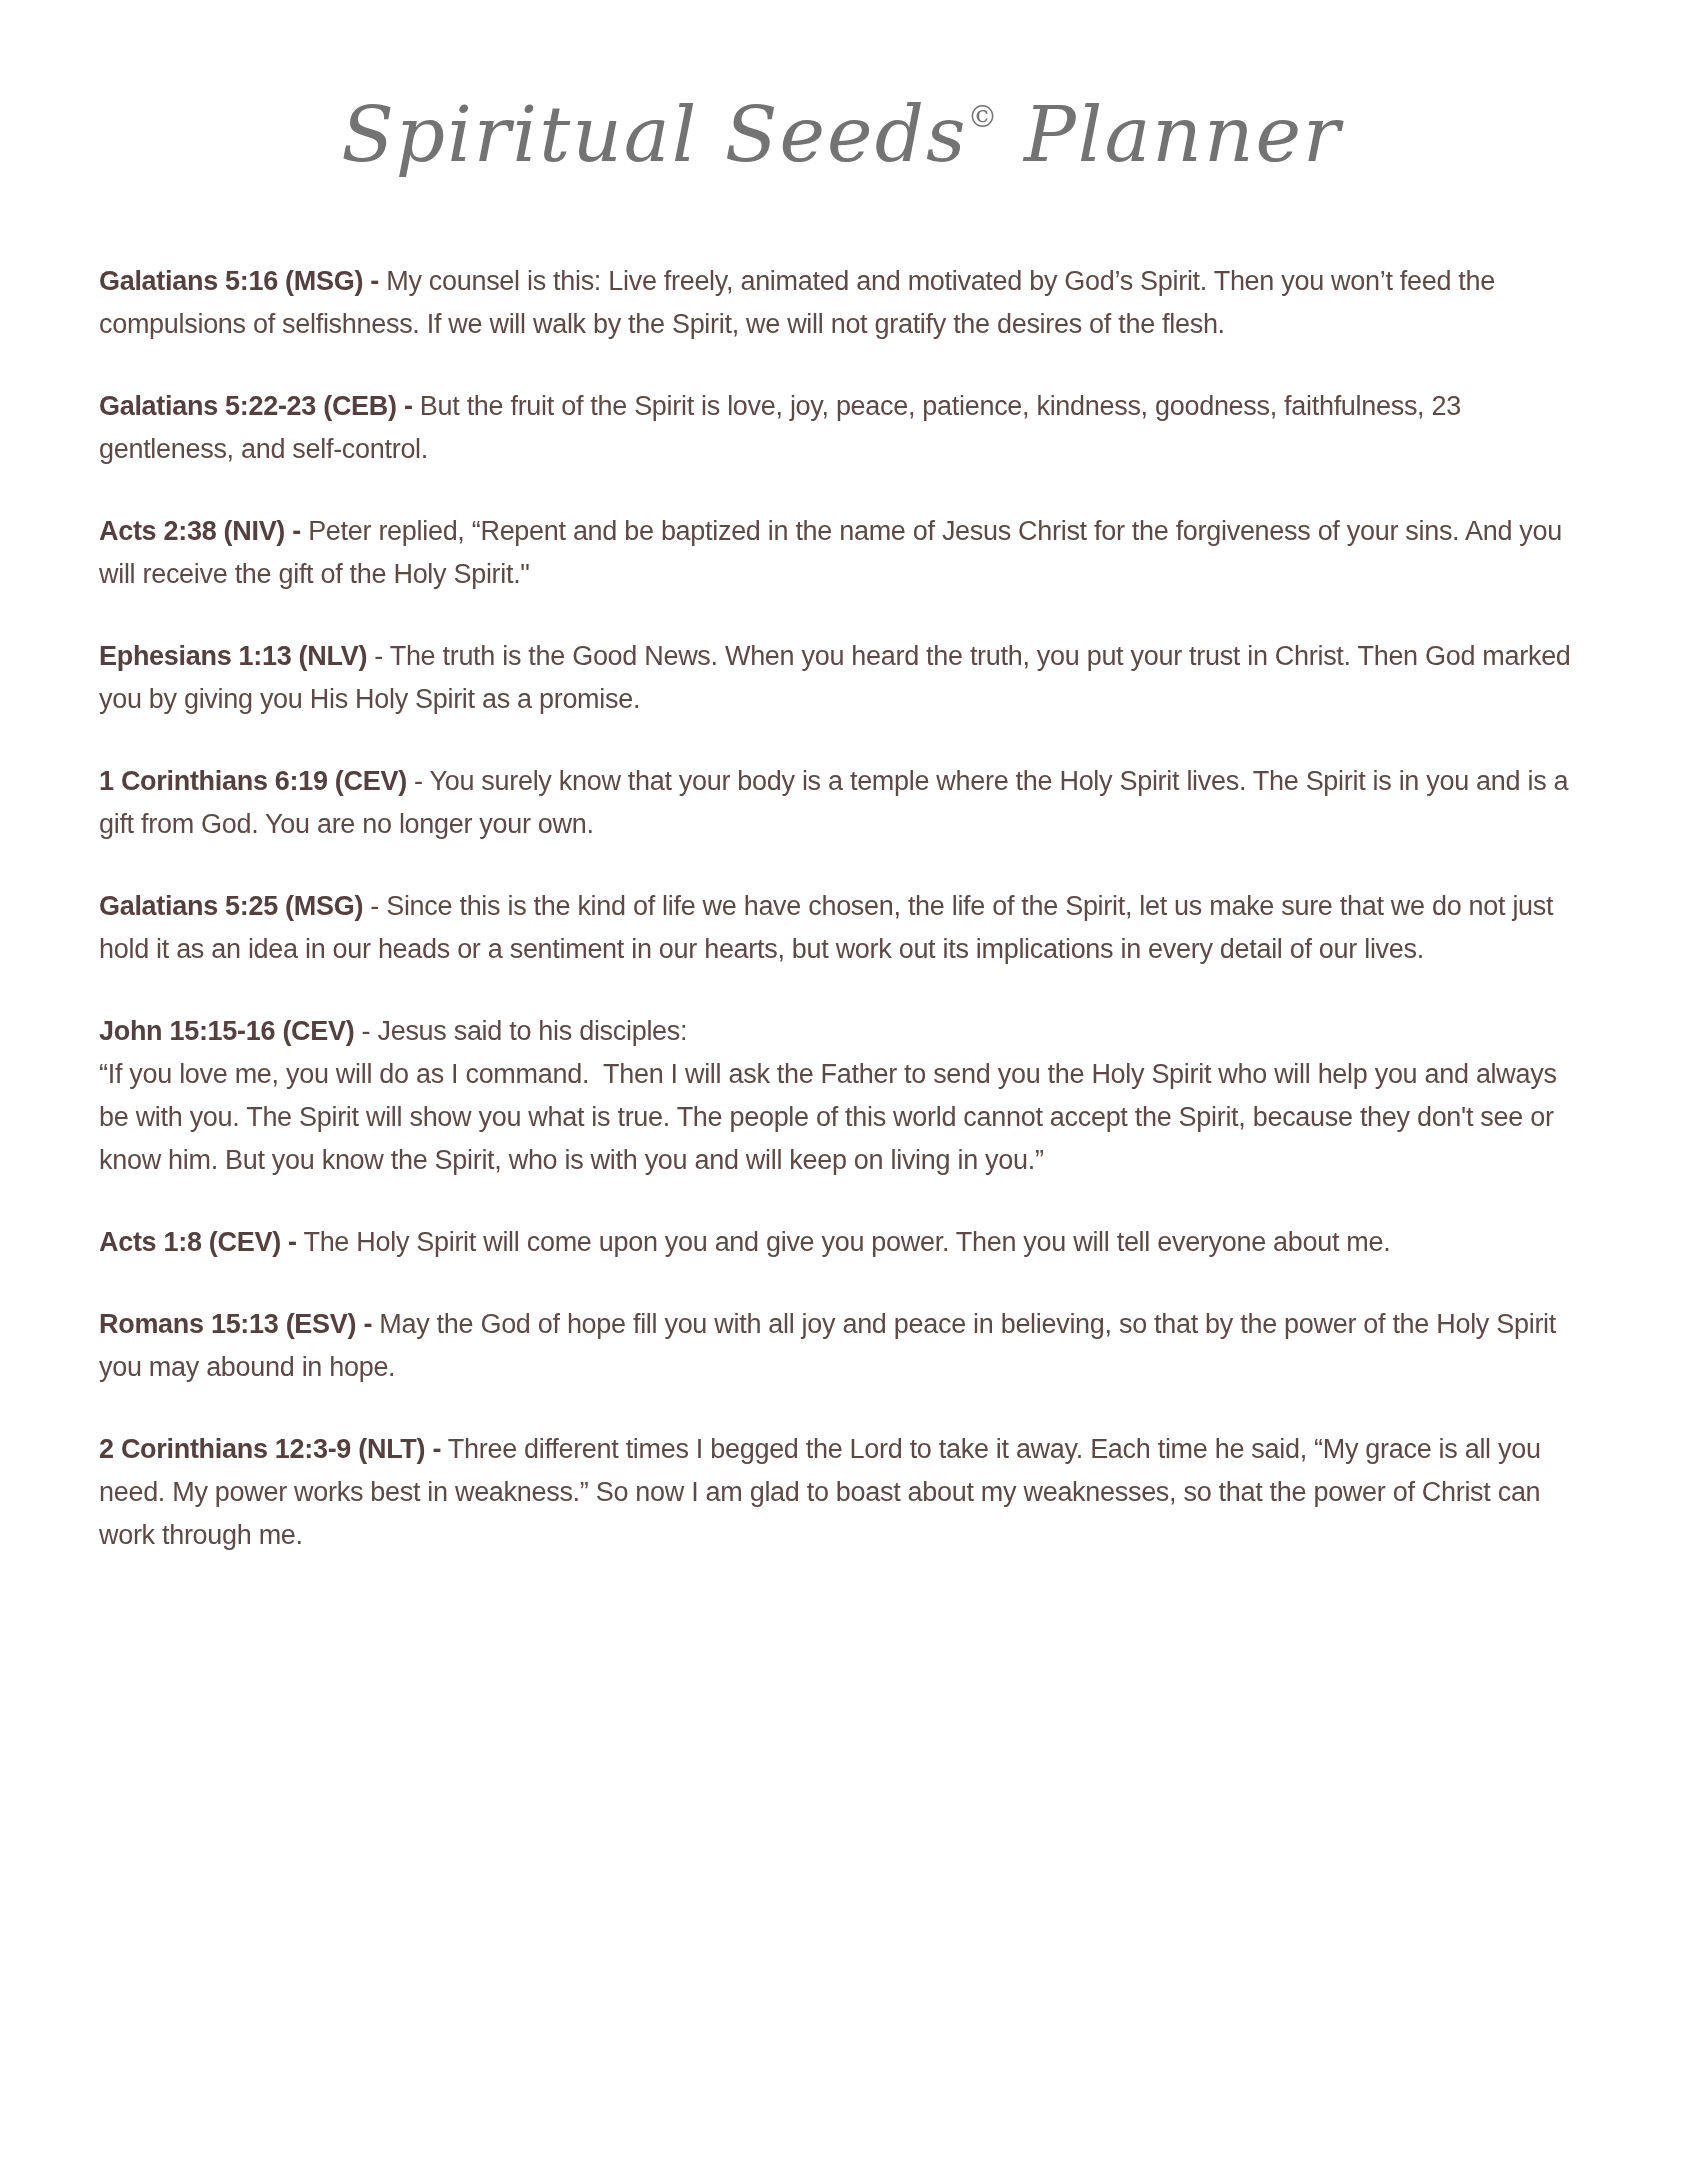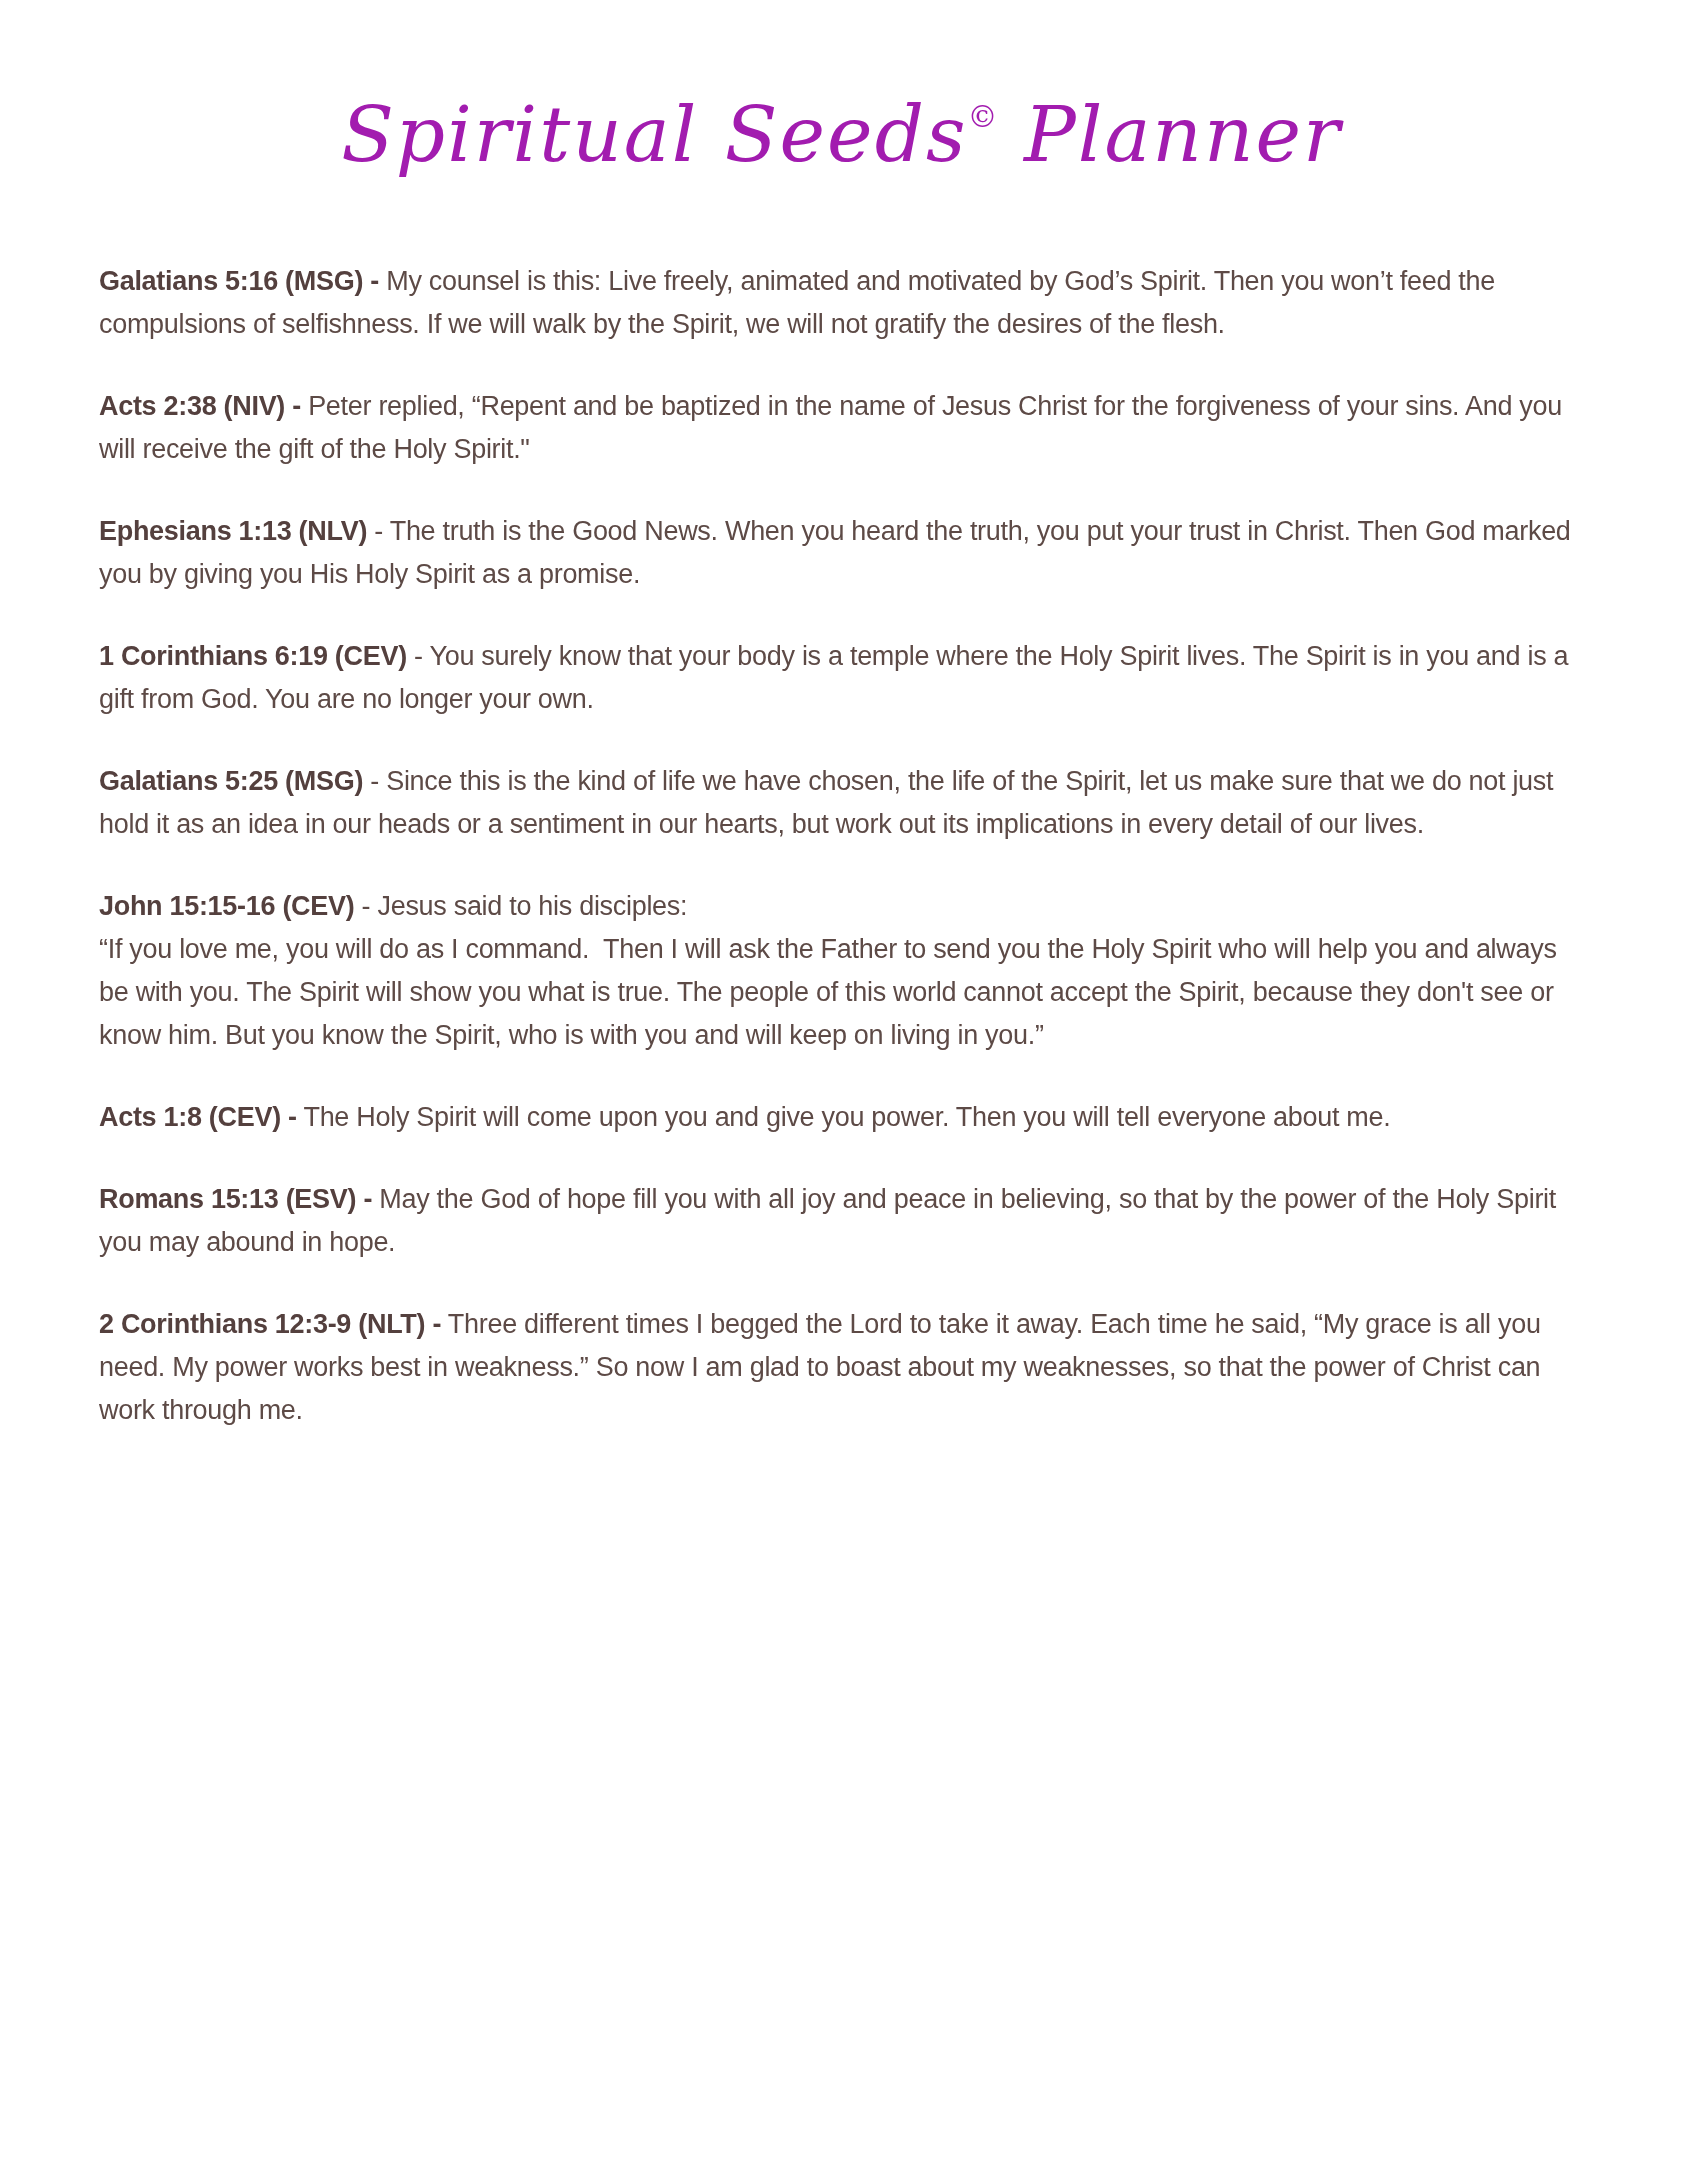--- a/index.html
+++ b/index.html
@@ -10,21 +10,21 @@
     overflow: hidden; position: relative;
   }
   .title-script {
     margin-top: 87px;
     text-align: center;
     font-family: "DejaVu Serif", serif;
     font-style: italic;
     font-weight: 400;
     font-size: 77px;
     line-height: 1.25;
-    color: #a21caf;
+    color: #737373;
     letter-spacing: 2px;
   }
   .title-script sup {
     font-size: 30px;
     vertical-align: 34px;
     letter-spacing: 0;
   }
   .subtitle {
     margin-top: 14px;
     text-align: center;
@@ -54,20 +54,21 @@
 </head>
 <body>
 
 <div class="page">
 
   <div class="title-script"><span>Spiritual Seeds</span><sup>©</sup><span> Planner</span></div>
 
 
   <div class="verses">
     <p><strong class="verse-ref">Galatians 5:16 (MSG) -</strong><span class="verse-text"> My counsel is this: Live freely, animated and motivated by God’s Spirit. Then you won’t feed the compulsions of selfishness. If we will walk by the Spirit, we will not gratify the desires of the flesh.</span></p>
+    <p><strong class="verse-ref">Galatians 5:22-23 (CEB) -</strong><span class="verse-text"> But the fruit of the Spirit is love, joy, peace, patience, kindness, goodness, faithfulness, 23 gentleness, and self-control.</span></p>
     <p><strong class="verse-ref">Acts 2:38 (NIV) -</strong><span class="verse-text"> Peter replied, “Repent and be baptized in the name of Jesus Christ for the forgiveness of your sins. And you will receive the gift of the Holy Spirit."</span></p>
     <p><strong class="verse-ref">Ephesians 1:13 (NLV)</strong><span class="verse-text"> - The truth is the Good News. When you heard the truth, you put your trust in Christ. Then God marked you by giving you His Holy Spirit as a promise.</span></p>
     <p><strong class="verse-ref">1 Corinthians 6:19 (CEV)</strong><span class="verse-text"> - You surely know that your body is a temple where the Holy Spirit lives. The Spirit is in you and is a gift from God. You are no longer your own.</span></p>
     <p><strong class="verse-ref">Galatians 5:25 (MSG)</strong><span class="verse-text"> - Since this is the kind of life we have chosen, the life of the Spirit, let us make sure that we do not just hold it as an idea in our heads or a sentiment in our hearts, but work out its implications in every detail of our lives.</span></p>
     <p><strong class="verse-ref">John 15:15-16 (CEV)</strong><span class="verse-text"> - Jesus said to his disciples:
 “If you love me, you will do as I command.  Then I will ask the Father to send you the Holy Spirit who will help you and always be with you. The Spirit will show you what is true. The people of this world cannot accept the Spirit, because they don't see or know him. But you know the Spirit, who is with you and will keep on living in you.”</span></p>
     <p><strong class="verse-ref">Acts 1:8 (CEV) -</strong><span class="verse-text"> The Holy Spirit will come upon you and give you power. Then you will tell everyone about me.</span></p>
     <p><strong class="verse-ref">Romans 15:13 (ESV) -</strong><span class="verse-text"> May the God of hope fill you with all joy and peace in believing, so that by the power of the Holy Spirit you may abound in hope.</span></p>
     <p><strong class="verse-ref">2 Corinthians 12:3-9 (NLT) -</strong><span class="verse-text"> Three different times I begged the Lord to take it away. Each time he said, “My grace is all you need. My power works best in weakness.” So now I am glad to boast about my weaknesses, so that the power of Christ can work through me.</span></p>
   </div>

